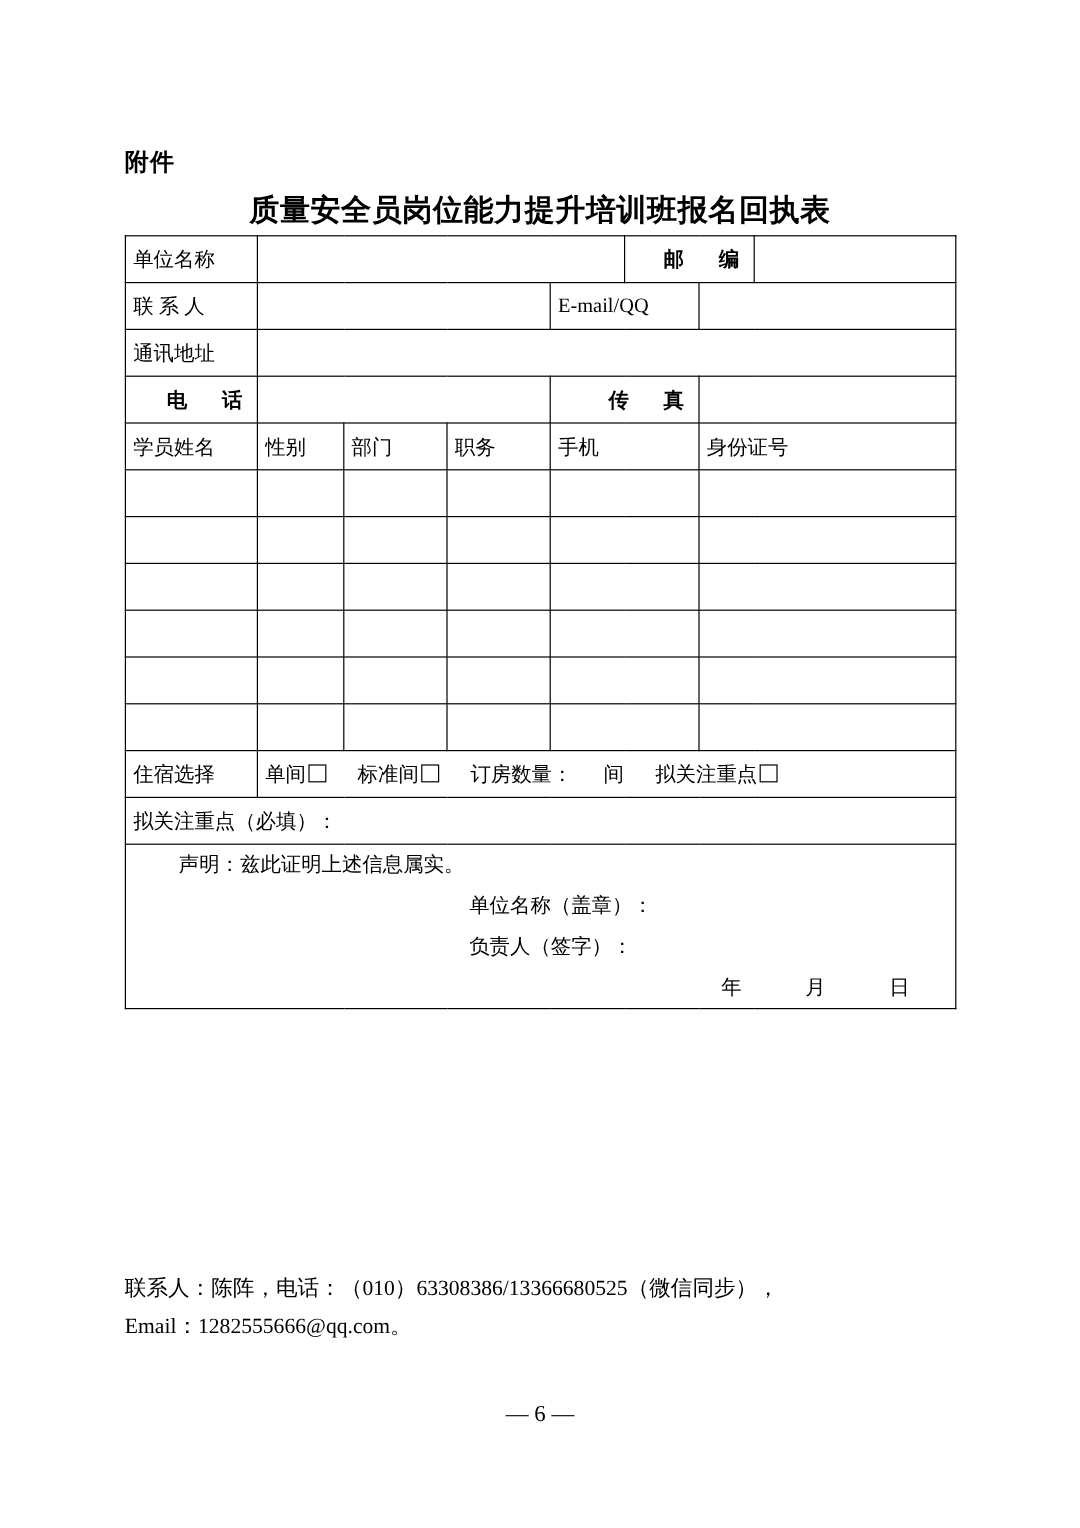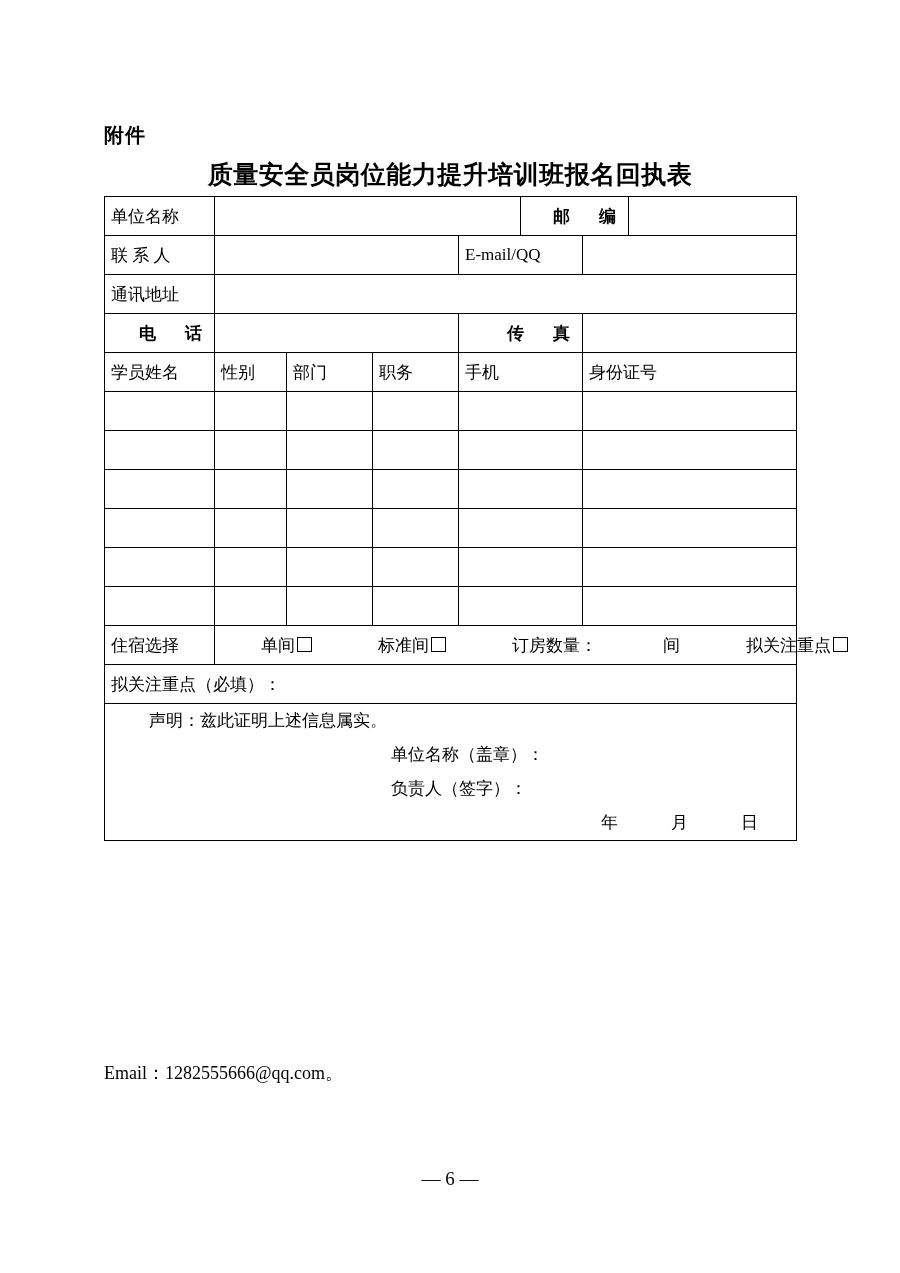--- a/index.html
+++ b/index.html
@@ -94,21 +94,21 @@
     border: 1px solid #000;
     vertical-align: -1px;
     margin-left: 2px;
   }
   td.lodging {
     font-size: 17px;
     text-align: left;
     padding: 0 8px;
   }
   .lodge-row { display: flex; align-items: center; white-space: nowrap; }
-  .lodge-row span.seg { margin-right: 26px; margin-left: 40px; }
+  .lodge-row span.seg { margin-right: 26px; }
   td.focus {
     height: 110px;
     vertical-align: top;
     padding-top: 8px;
     font-size: 17px;
   }
   td.decl {
     height: 150px;
     vertical-align: top;
     padding: 10px 10px 0 10px;
@@ -266,18 +266,19 @@
           <div class="decl-line1">声明：兹此证明上述信息属实。</div>
           <div class="decl-line2">单位名称（盖章）：</div>
           <div class="decl-line3">负责人（签字）：</div>
           <div class="decl-line4">年　月　日</div>
         </td>
       </tr>
     </tbody>
   </table>
 
   <div class="contact">
+    <div class="ln">联系人：陈阵，电话：（010）63308386/13366680525（微信同步），</div>
     <div class="ln">Email：1282555666@qq.com。</div>
   </div>
 
   <div class="pagenum">— 6 —</div>
 
 </div>
 
 </body></html>

